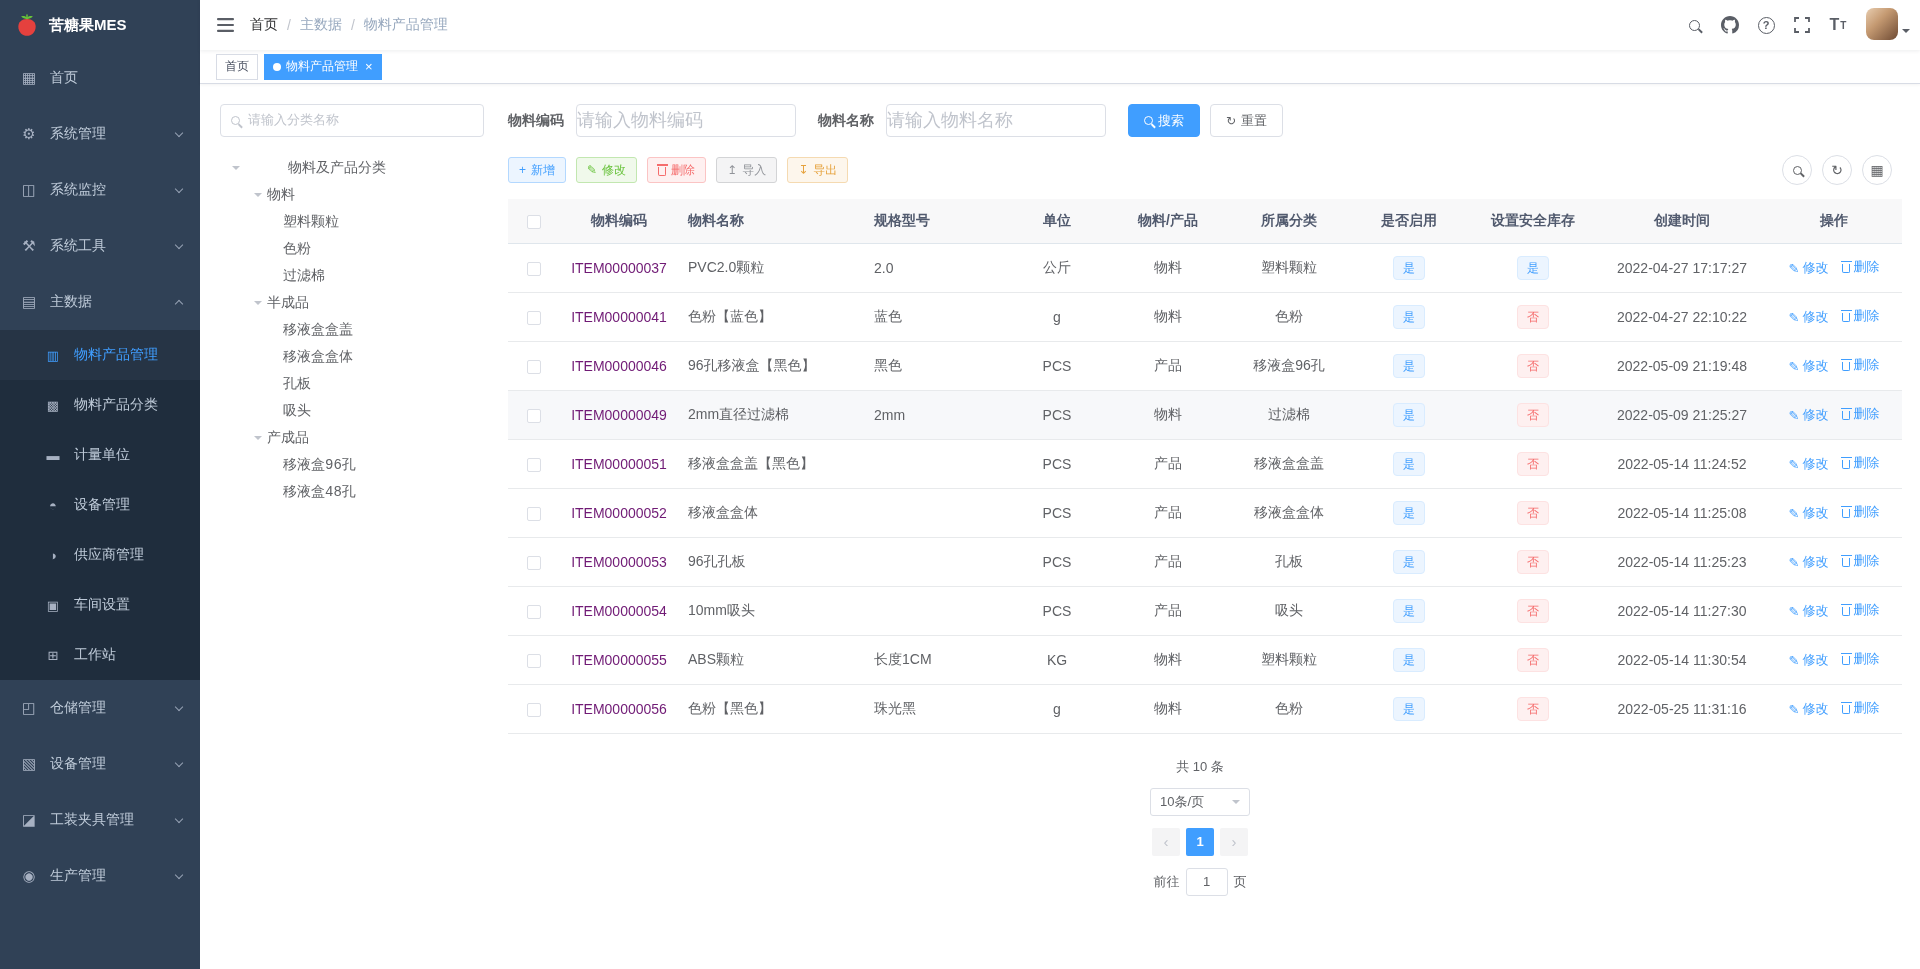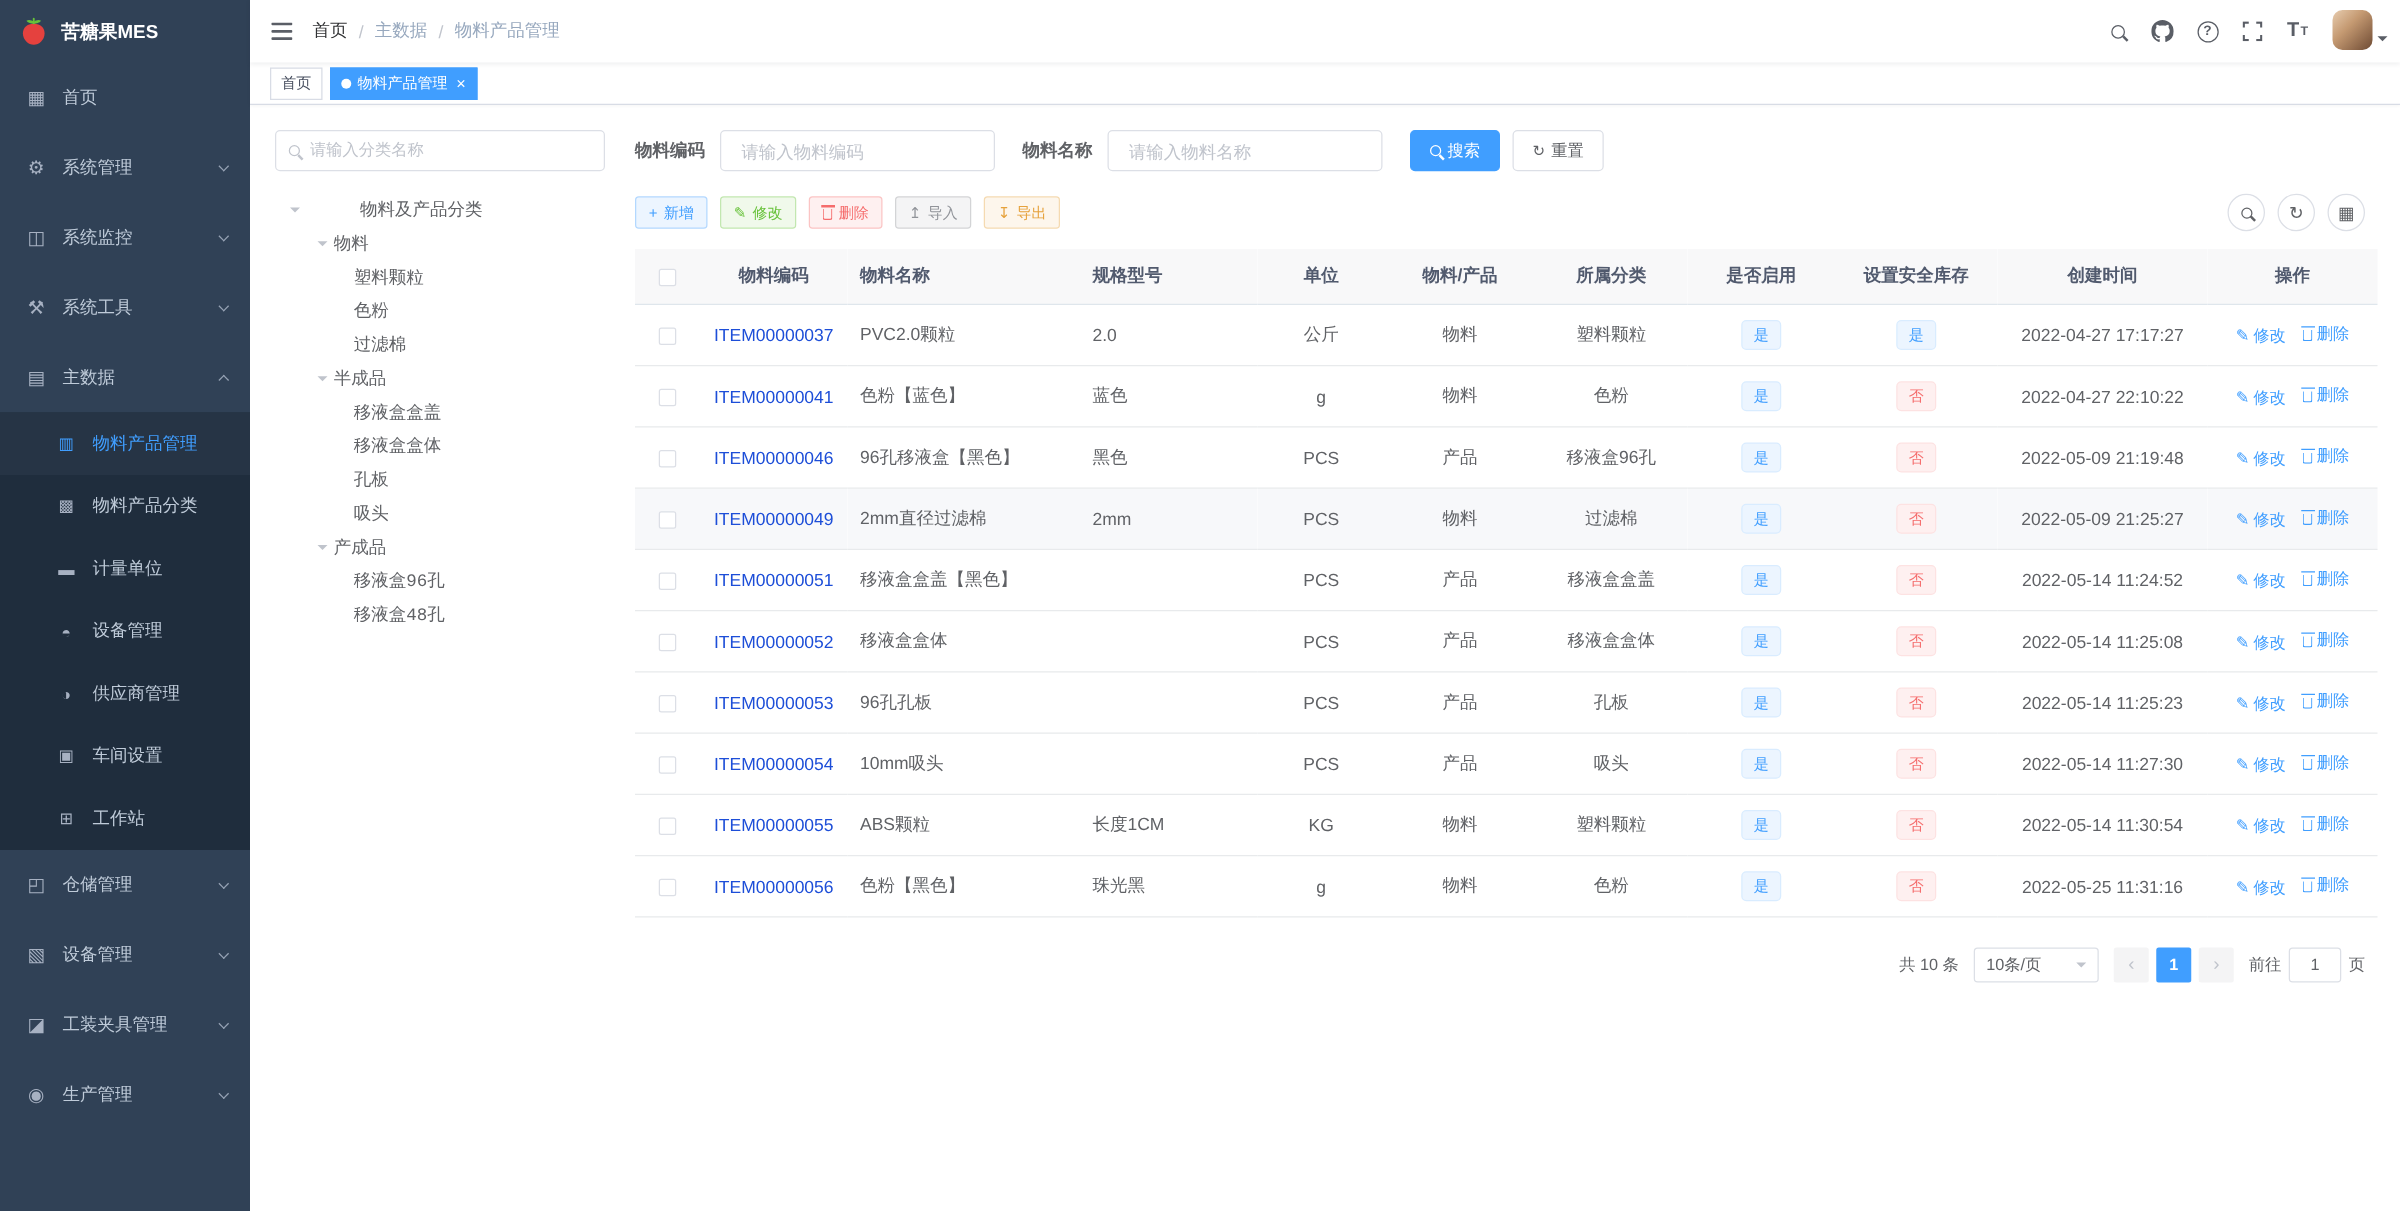--- a/index.html
+++ b/index.html
@@ -57,21 +57,21 @@
   .tree-node { height:27px; display:flex; align-items:center; gap:5px; cursor:pointer; white-space:nowrap; }
   .tcaret { width:0; height:0; border:4px solid transparent; border-top-color:#c0c4cc; margin-top:4px; flex-shrink:0; }
   .lv0 { padding-left:12px;gap:48px; }
   .lv1 { padding-left:34px; }
   .lv2 { padding-left:63px; }
 
   
   .content { flex:1; display:flex; flex-direction:column; min-width:0; }
   .filter-row { display:flex; align-items:center; }
   .f-label { font-size:14px; font-weight:700; color:#606266; margin-right:12px; white-space:nowrap; }
-  .f-input { width:220px; height:33px; border:1px solid #dcdfe6; border-radius:4px; padding:0 16px; font-size:14px; color:#15803d; outline:none; font-family:inherit; margin-right:22px; }
+  .f-input { width:220px; height:33px; border:1px solid #dcdfe6; border-radius:4px; padding:0 0; font-size:18px; color:#15803d; outline:none; font-family:inherit; margin-right:22px; }
   .f-input::placeholder { color:#c0c4cc; }
   .btn { height:33px; border-radius:4px; font-size:13px; display:inline-flex; align-items:center; justify-content:center; gap:5px; padding:0 15px; cursor:pointer; border:1px solid transparent; font-family:inherit; white-space:nowrap; }
   .btn-primary { background:#409eff; color:#fff; border-color:#409eff; }
   .btn-default { background:#fff; color:#606266; border-color:#dcdfe6; margin-left:10px; }
 
   .toolbar-row { margin-top:18px; display:flex; align-items:center; gap:10px; }
   .btn-sm { height:26px; padding:0 10px; font-size:12px; border-radius:3px; }
   .plain-primary { color:#409eff; background:#ecf5ff; border-color:#b3d8ff; }
   .plain-success { color:#67c23a; background:#f0f9eb; border-color:#c2e7b0; }
   .plain-danger  { color:#f56c6c; background:#fef0f0; border-color:#fbc4c4; }
@@ -89,30 +89,30 @@
   .i-trash { position:relative; width:8px; height:9px; border:1px solid currentColor; border-top:none; border-radius:0 0 2px 2px; display:inline-block; margin-top:3px; flex-shrink:0; }
   .i-trash::before { content:""; position:absolute; left:-2.5px; top:-3px; width:11px; height:1.5px; background:currentColor; }
 
   
   .table-wrap { margin-top:14px; }
   table { width:100%; border-collapse:collapse; table-layout:fixed; }
   th { background:#f8f8f9; color:#515a6e; font-size:14px; font-weight:700; height:44px; border-bottom:1px solid #dfe6ec; padding:0 10px; overflow:hidden; white-space:nowrap; }
   td { height:49px; border-bottom:1px solid #e8eaec; font-size:14px; color:#606266; padding:0 10px; overflow:hidden; white-space:nowrap; }
   .ta-l { text-align:left; } .ta-c { text-align:center; }
   .row-hover td { background:#f7f8fa; }
-  .code-link { color:#1d4ed8; cursor:pointer; text-decoration:none; }
+  .code-link { color:#701a75; cursor:pointer; text-decoration:none; }
   .checkbox { width:14px; height:14px; border:1px solid #dcdfe6; border-radius:2px; background:#fff; display:inline-block; vertical-align:middle; cursor:pointer; }
   .tag { display:inline-block; height:24px; line-height:22px; padding:0 9px; font-size:12px; border-radius:4px; border:1px solid; }
   .tag-blue { color:#409eff; background:#ecf5ff; border-color:#d9ecff; }
   .tag-red  { color:#f56c6c; background:#fef0f0; border-color:#fde2e2; }
   .op { color:#409eff; font-size:13px; cursor:pointer; display:inline-flex; align-items:center; gap:3px; text-decoration:none; }
   .op + .op { margin-left:10px; }
 
   
-  .pagination { margin-top:24px; display:flex; align-items:center; justify-content:flex-end; gap:12px; font-size:13px; color:#606266; }
+  .pagination { margin-top:24px; display:flex; align-items:center; justify-content:flex-end; gap:12px; font-size:13px; color:#606266;flex-direction:column; }
   .page-select { width:100px; height:28px; border:1px solid #dcdfe6; border-radius:3px; display:flex; align-items:center; justify-content:space-between; padding:0 9px; cursor:pointer; background:#fff; }
   .sel-caret { width:0; height:0; border:4px solid transparent; border-top-color:#c0c4cc; margin-top:4px; }
   .pager { display:flex; gap:6px; align-items:center; }
   .page-btn { min-width:28px; height:28px; border-radius:2px; background:#f4f4f5; color:#c0c4cc; display:flex; align-items:center; justify-content:center; font-size:15px; cursor:pointer; }
   .page-btn.current { background:#409eff; color:#fff; font-weight:700; font-size:13px; }
   .goto { display:flex; align-items:center; gap:6px; }
   .goto-input { width:42px; height:28px; border:1px solid #dcdfe6; border-radius:3px; text-align:center; font-size:13px; color:#606266; outline:none; font-family:inherit; }
 </style>
 </head>
 <body>

